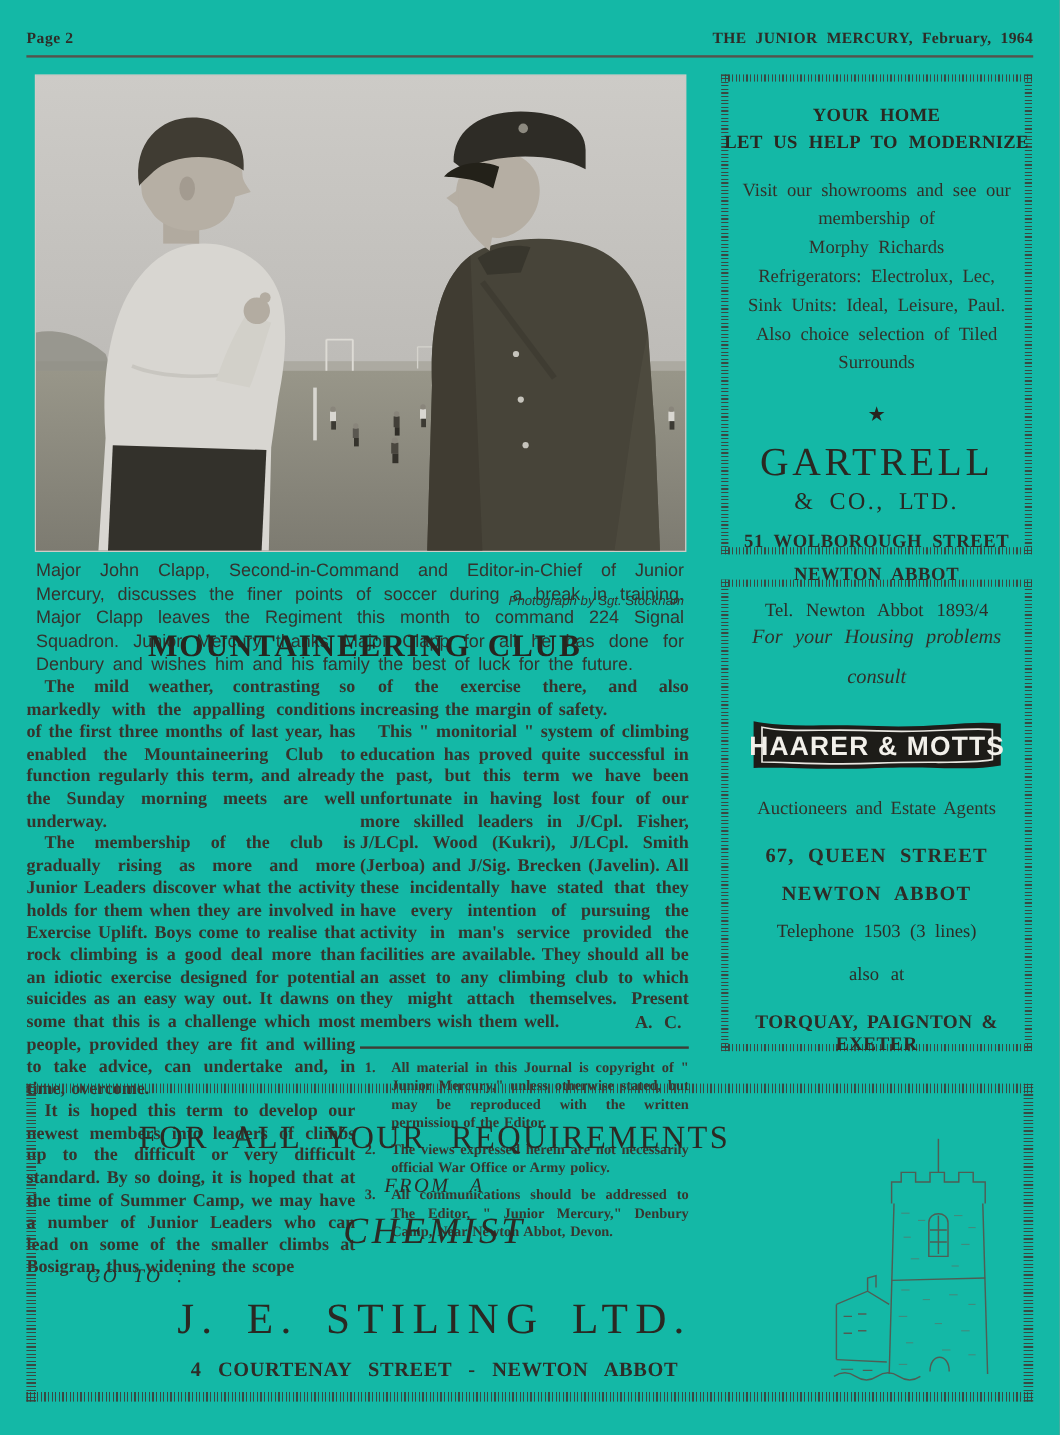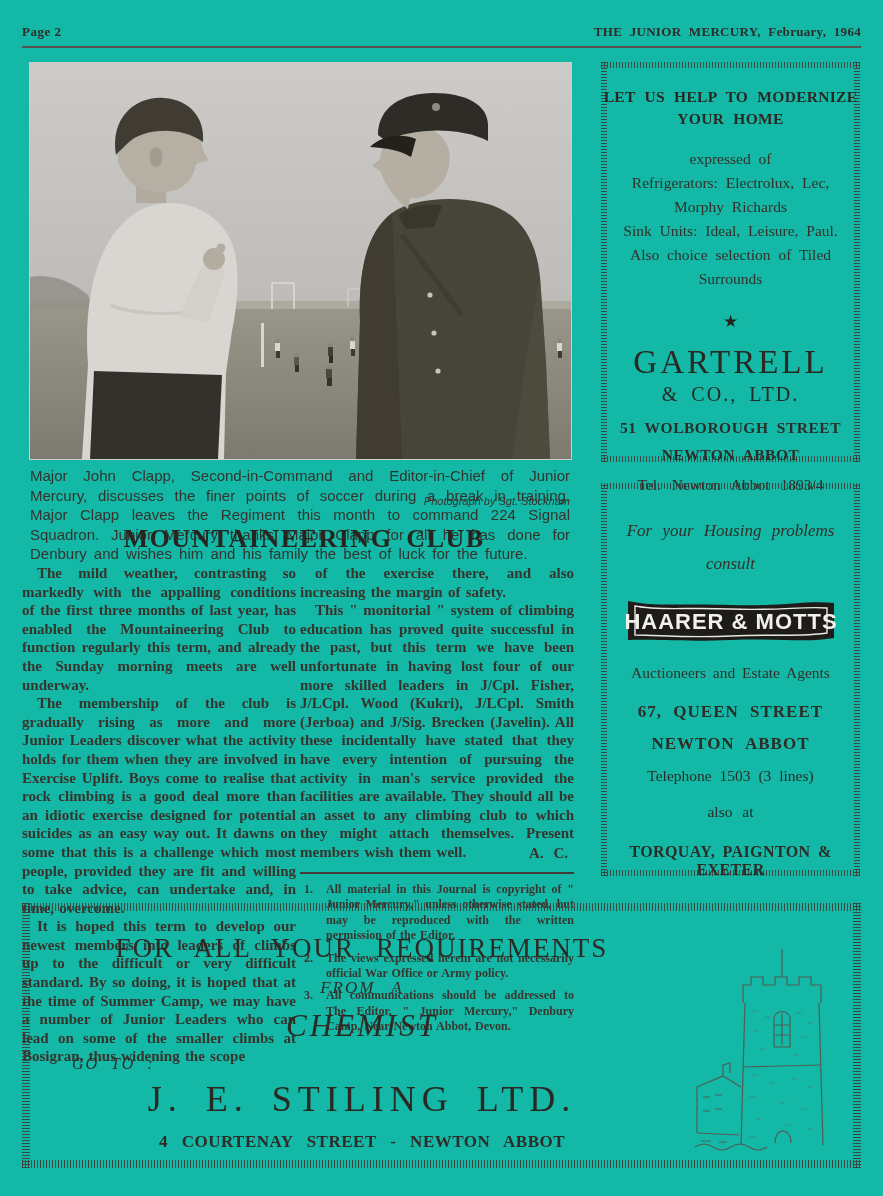--- a/index.html
+++ b/index.html
@@ -206,27 +206,28 @@
         <div class="fn">
           <span class="n">3.</span>
           <span class="t">All communications should be addressed to The Editor, " Junior Mercury," Denbury Camp, Near Newton Abbot, Devon.</span>
         </div>
       </div>
     </div>
   </div>
 
   <div class="ad1 hatch">
     <div class="head">
+      <div>YOUR HOME</div>
       <div>LET US HELP TO MODERNIZE</div>
-      <div>YOUR HOME</div>
     </div>
     <div class="body">
-      <div>expressed of</div>
+      <div>Visit our showrooms and see our</div>
+      <div>membership of</div>
+      <div>Morphy Richards</div>
       <div>Refrigerators:  Electrolux,  Lec,</div>
-      <div>Morphy Richards</div>
       <div>Sink Units:  Ideal, Leisure,  Paul.</div>
       <div>Also choice selection of Tiled Surrounds</div>
     </div>
     <div class="star">★</div>
     <div class="firm">GARTRELL</div>
     <div class="firm2">&amp; CO., LTD.</div>
     <div class="addr">51 WOLBOROUGH STREET</div>
     <div class="addr2">NEWTON ABBOT</div>
     <div class="tel">Tel. Newton Abbot 1893/4</div>
   </div>

